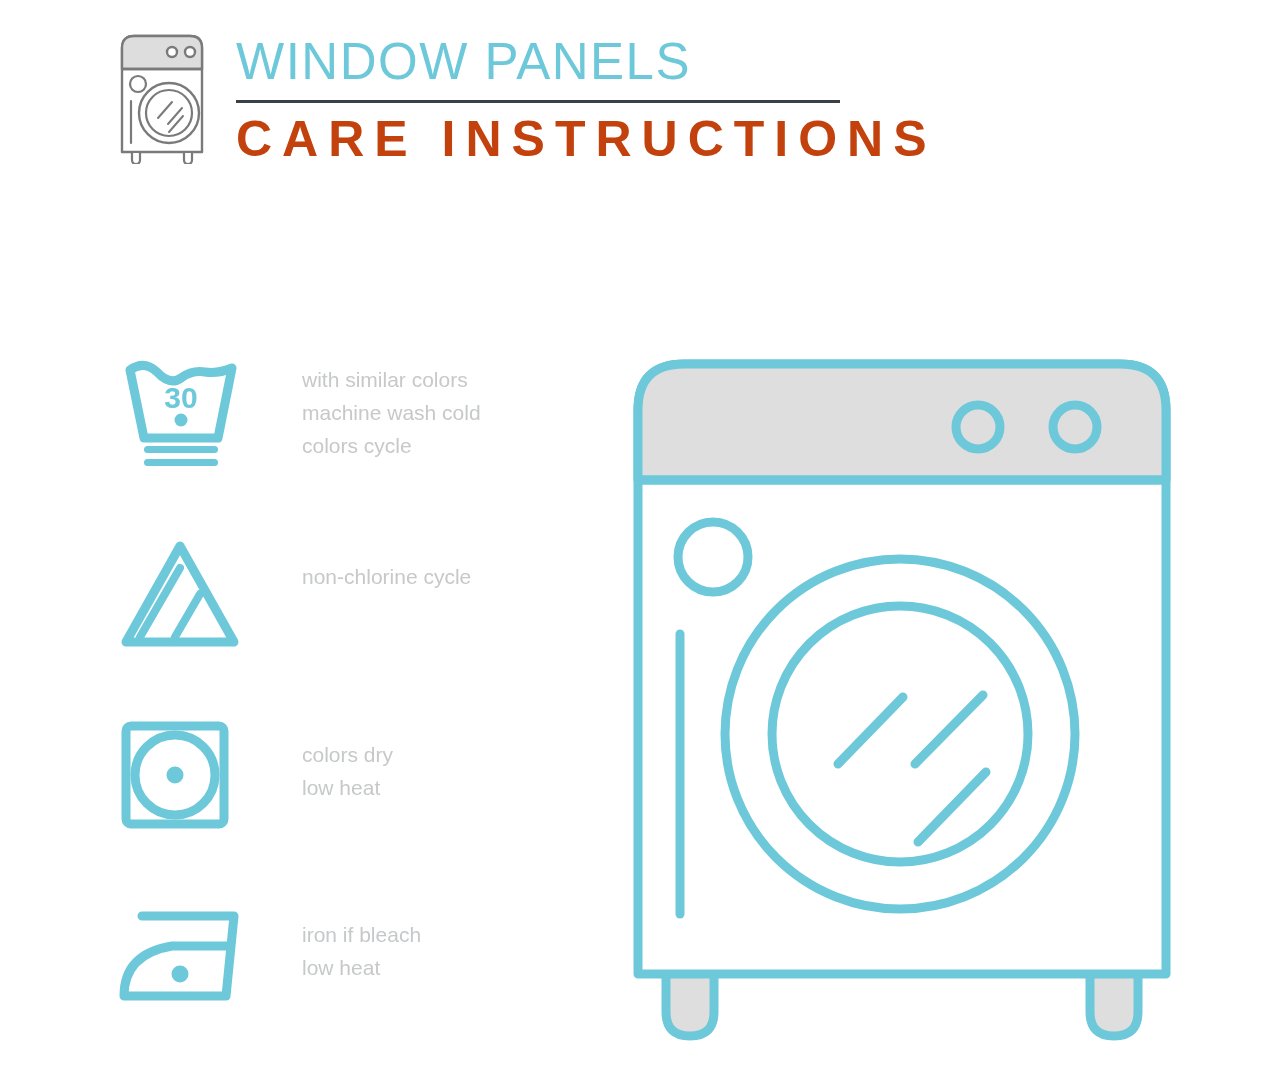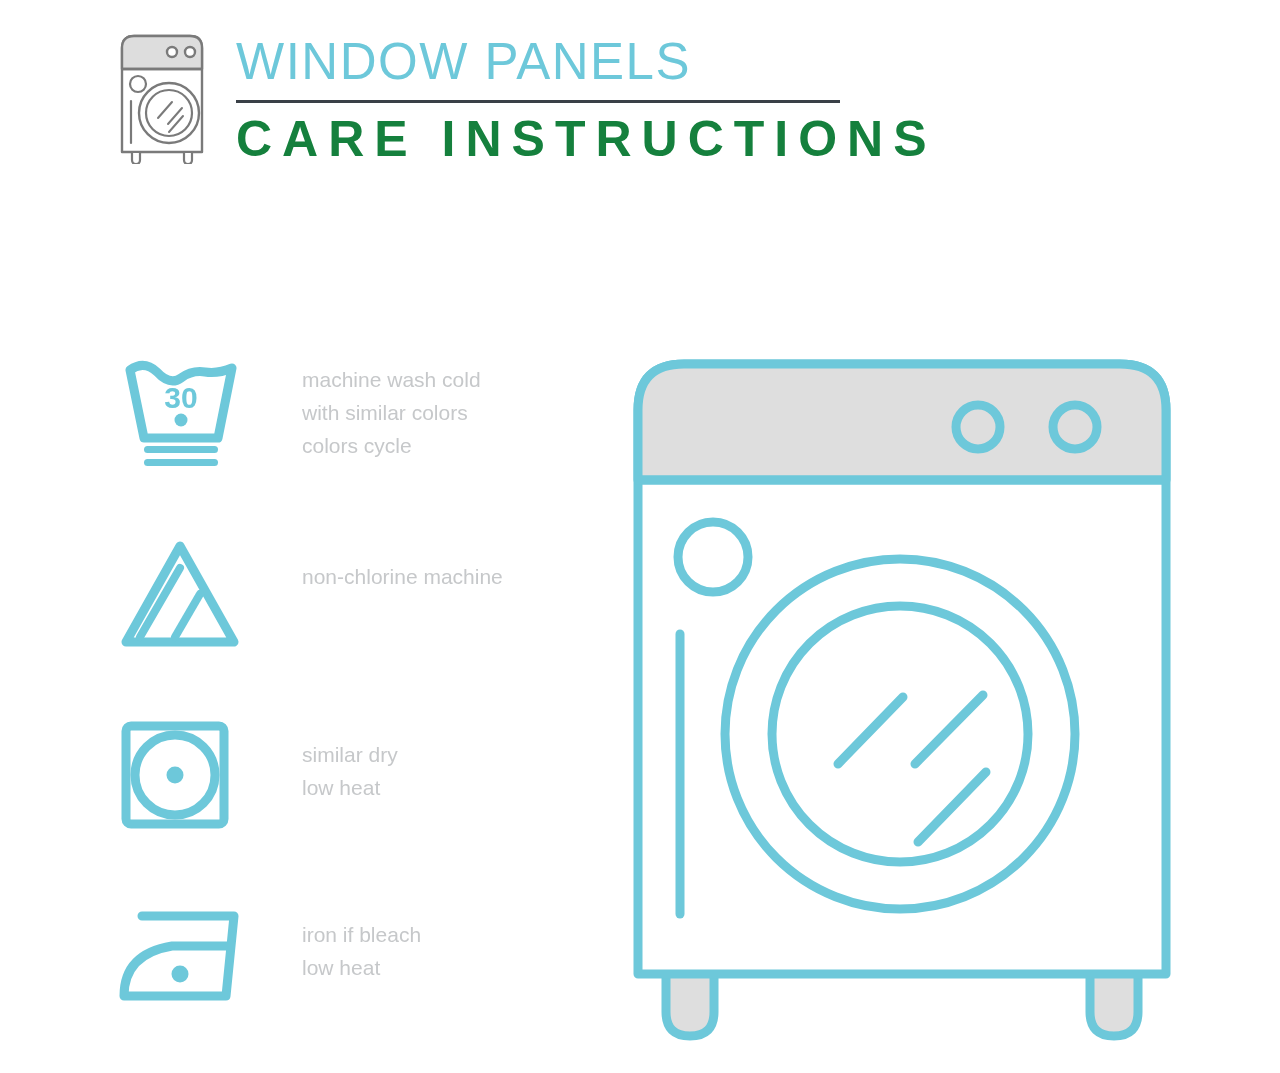--- a/index.html
+++ b/index.html
@@ -50,21 +50,21 @@
     width: 604px;
     height: 3px;
     background: #3a4047;
     margin-top: 13px;
   }
   #sub-title {
     margin-top: 11px;
     font-size: 50px;
     font-weight: bold;
     letter-spacing: 10px;
-    color: #15803d;
+    color: #c2410c;
     line-height: 1;
     white-space: nowrap;
   }
 
   
   #instructions {
     position: absolute;
     left: 100px;
     top: 350px;
     width: 470px;
@@ -155,49 +155,49 @@
       <svg width="130" height="118" viewBox="0 0 130 118" fill="none">
         <path d="M14 14 Q28 4 41 16 Q54 30 65 22 Q76 14 89 16 Q102 18 116 12
                  L102 82 L28 82 Z" fill="#ffffff" stroke="#6dc8da" stroke-width="9" stroke-linejoin="round" stroke-linecap="round"></path>
         <text x="65" y="52" font-family="'Liberation Sans', sans-serif" font-size="30" font-weight="bold" fill="#6dc8da" text-anchor="middle">30</text>
         <circle cx="65" cy="64" r="6.5" fill="#6dc8da"></circle>
         <rect x="28" y="90" width="74" height="7" rx="3.5" fill="#6dc8da"></rect>
         <rect x="28" y="103" width="74" height="7" rx="3.5" fill="#6dc8da"></rect>
       </svg>
     </div>
     <div class="care-text">
+      <span class="line">with similar colors</span>
       <span class="line">machine wash cold</span>
-      <span class="line">with similar colors</span>
       <span class="line">colors cycle</span>
     </div>
   </div>
 
   <div class="care-row" id="row-bleach">
     <div class="care-symbol">
       <svg width="128" height="118" viewBox="0 0 128 118" fill="none">
         <path d="M64 10 L118 106 L10 106 Z" fill="#ffffff" stroke="#6dc8da" stroke-width="9" stroke-linejoin="round"></path>
         <line x1="64" y1="32" x2="24" y2="101" stroke="#6dc8da" stroke-width="8" stroke-linecap="round"></line>
         <line x1="84" y1="58" x2="59" y2="101" stroke="#6dc8da" stroke-width="8" stroke-linecap="round"></line>
       </svg>
     </div>
     <div class="care-text">
-      <span class="line">non-chlorine machine</span>
+      <span class="line">non-chlorine cycle</span>
     </div>
   </div>
 
   <div class="care-row" id="row-dry">
     <div class="care-symbol">
       <svg width="118" height="118" viewBox="0 0 118 118" fill="none">
         <rect x="10" y="10" width="98" height="98" rx="5" fill="#ffffff" stroke="#6dc8da" stroke-width="9"></rect>
         <circle cx="59" cy="59" r="40" fill="#ffffff" stroke="#6dc8da" stroke-width="9"></circle>
         <circle cx="59" cy="59" r="8.5" fill="#6dc8da"></circle>
       </svg>
     </div>
     <div class="care-text">
-      <span class="line">similar dry</span>
+      <span class="line">colors dry</span>
       <span class="line">low heat</span>
     </div>
   </div>
 
   <div class="care-row" id="row-iron">
     <div class="care-symbol">
       <svg width="134" height="106" viewBox="0 0 134 106" fill="none">
         <path d="M26 14 L118 14 L110 94 L8 94 Q8 52 56 44 L112 44" fill="#ffffff" stroke="#6dc8da" stroke-width="9" stroke-linejoin="round" stroke-linecap="round"></path>
         <circle cx="64" cy="72" r="8.5" fill="#6dc8da"></circle>
       </svg>

